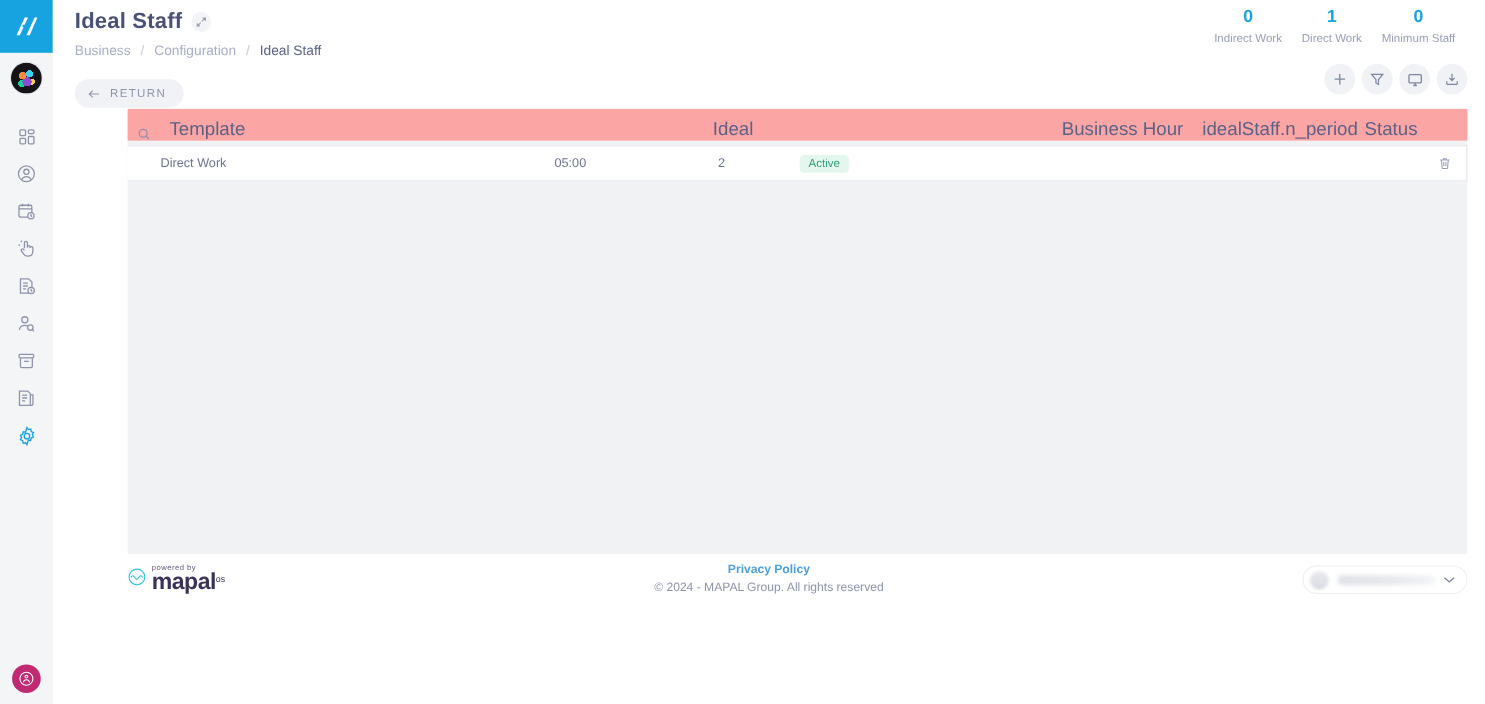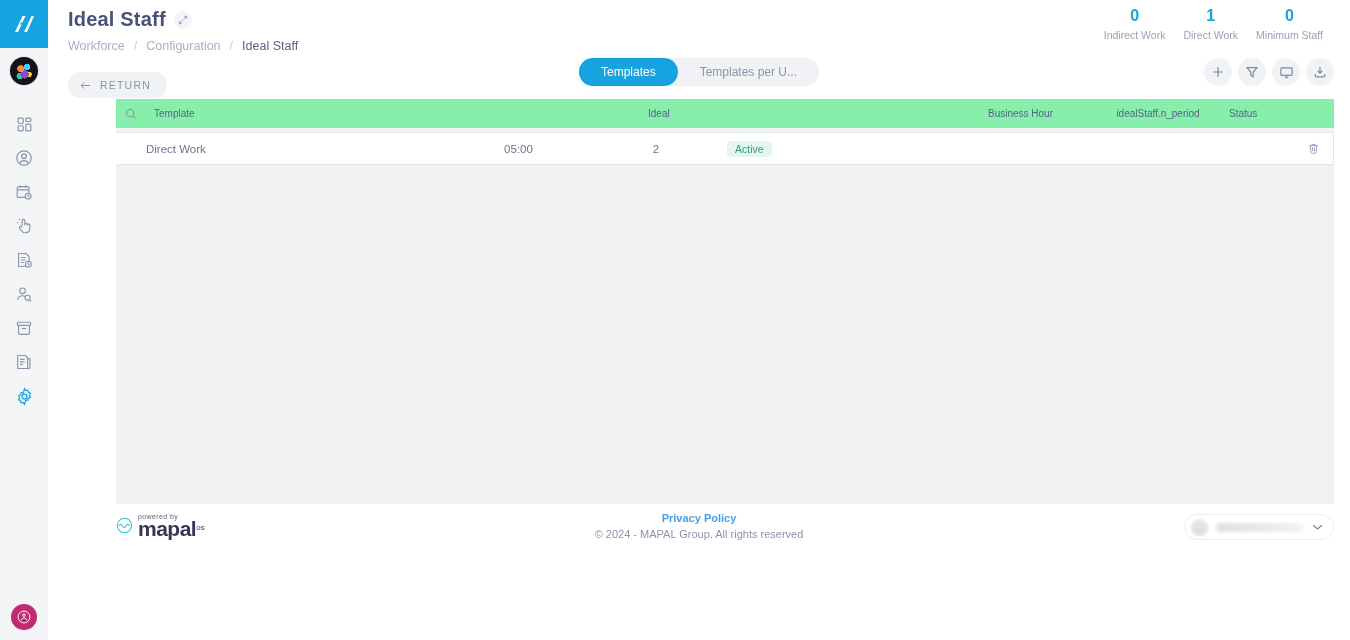--- a/index.html
+++ b/index.html
@@ -104,22 +104,22 @@
   .tool-icons { position: absolute; right: 16px; top: -2px; display: flex; gap: 6px; }
   .tool-icon {
     width: 28px; height: 28px; border-radius: 50%; background: #f1f2f5;
     display: flex; align-items: center; justify-content: center;
     color: #7f86a3; cursor: pointer; border: none;
   }
 
   
   .table-wrap { position: absolute; left: 68px; right: 16px; top: 99px; bottom: 52px; }
   .table-head {
-    display: flex; align-items: center; height: 29px;
-    background: #86efac; font-size: 10px; color: #5b6287;
+    display: flex; align-items: flex-end; height: 29px;
+    background: #fca5a5; font-size: 17px; color: #5b6287;
   }
   .table-body { background: #f1f2f4; height: calc(100% - 29px); padding-top: 4px; }
   .row {
     display: flex; align-items: center; height: 33px;
     background: #fff; border: 1px solid #e4e6ec; border-left: none;
     font-size: 11.5px; color: #6d7490;
   }
   .c-search { width: 30px; display: flex; justify-content: center; color: #8b91ab; }
   .c-template { flex: 0 0 502px; padding-left: 8px; }
   .c-type { flex: 0 0 300px; }
@@ -263,21 +263,21 @@
       <div class="title-row">
         <div class="page-title">Ideal Staff</div>
         <div class="edit-badge">
           <svg width="10" height="10" viewBox="0 0 12 12" fill="none" stroke="#8f96b4" stroke-width="1.1">
             <path d="M7.4 1.6h3v3M10.4 1.6L6.6 5.4"></path>
             <path d="M4.6 10.4h-3v-3M1.6 10.4l3.8-3.8"></path>
           </svg>
         </div>
       </div>
       <div class="breadcrumb">
-        <span class="crumb">Workforce</span>
+        <span class="crumb">Business</span>
         <span class="sep">/</span>
         <span class="crumb">Configuration</span>
         <span class="sep">/</span>
         <span class="crumb current">Ideal Staff</span>
       </div>
 
       <div class="stats">
         <div class="stat">
           <div class="stat-value">0</div>
           <div class="stat-label">Indirect Work</div>
@@ -296,24 +296,20 @@
     <div class="toolbar">
       <button class="return-btn">
         <span style="display:flex">
           <svg width="11" height="9" viewBox="0 0 12 10" fill="none" stroke="#8d93ad" stroke-width="1.1">
             <path d="M11 5H1.5M4.6 1.6L1.2 5l3.4 3.4"></path>
           </svg>
         </span>
         <span>RETURN</span>
       </button>
 
-      <div class="tabs">
-        <button class="tab active">Templates</button>
-        <button class="tab">Templates per U...</button>
-      </div>
 
       <div class="tool-icons">
         <button class="tool-icon">
           <svg width="14" height="14" viewBox="0 0 16 16" fill="none" stroke="currentColor" stroke-width="1.4">
             <path d="M8 2.6v10.8M2.6 8h10.8"></path>
           </svg>
         </button>
         <button class="tool-icon">
           <svg width="14" height="14" viewBox="0 0 16 16" fill="none" stroke="currentColor" stroke-width="1.3">
             <path d="M2.2 3h11.6l-4.5 5.3v5.2l-2.6-1.6V8.3z"></path>

